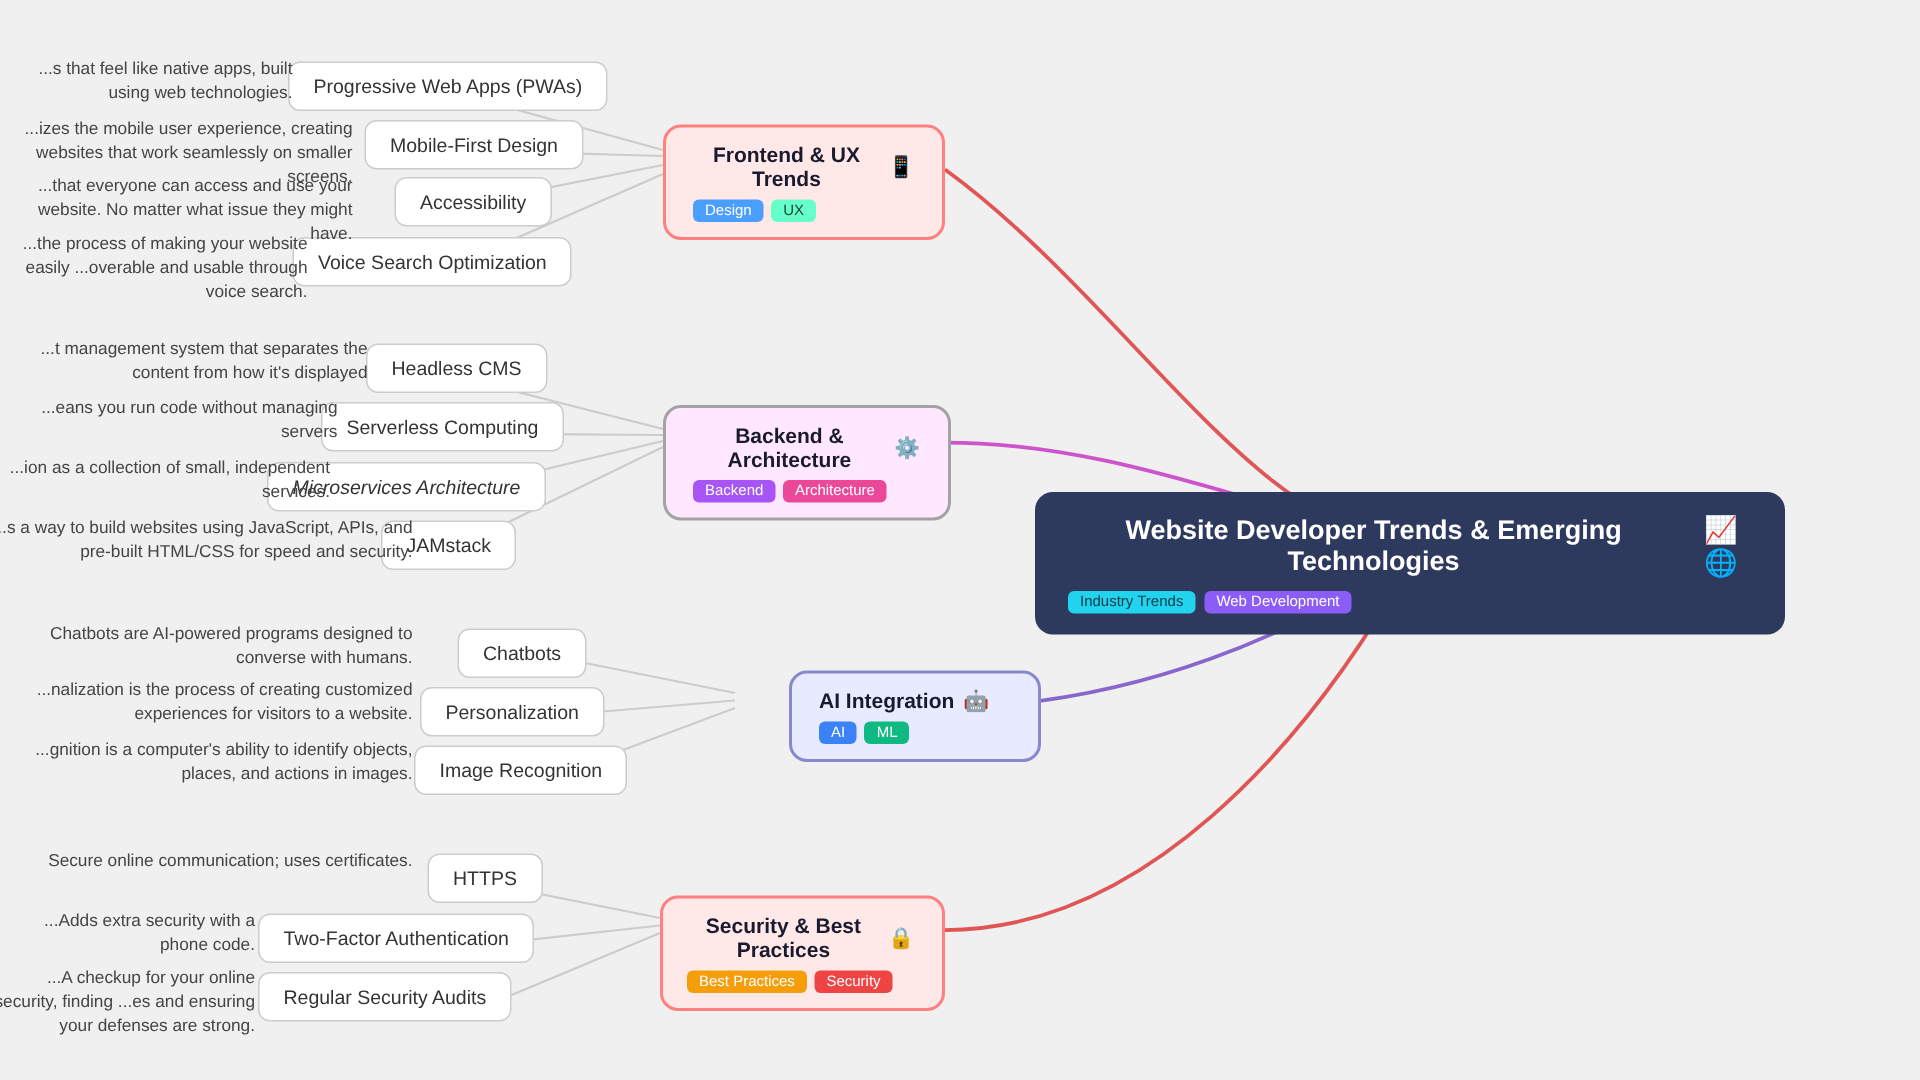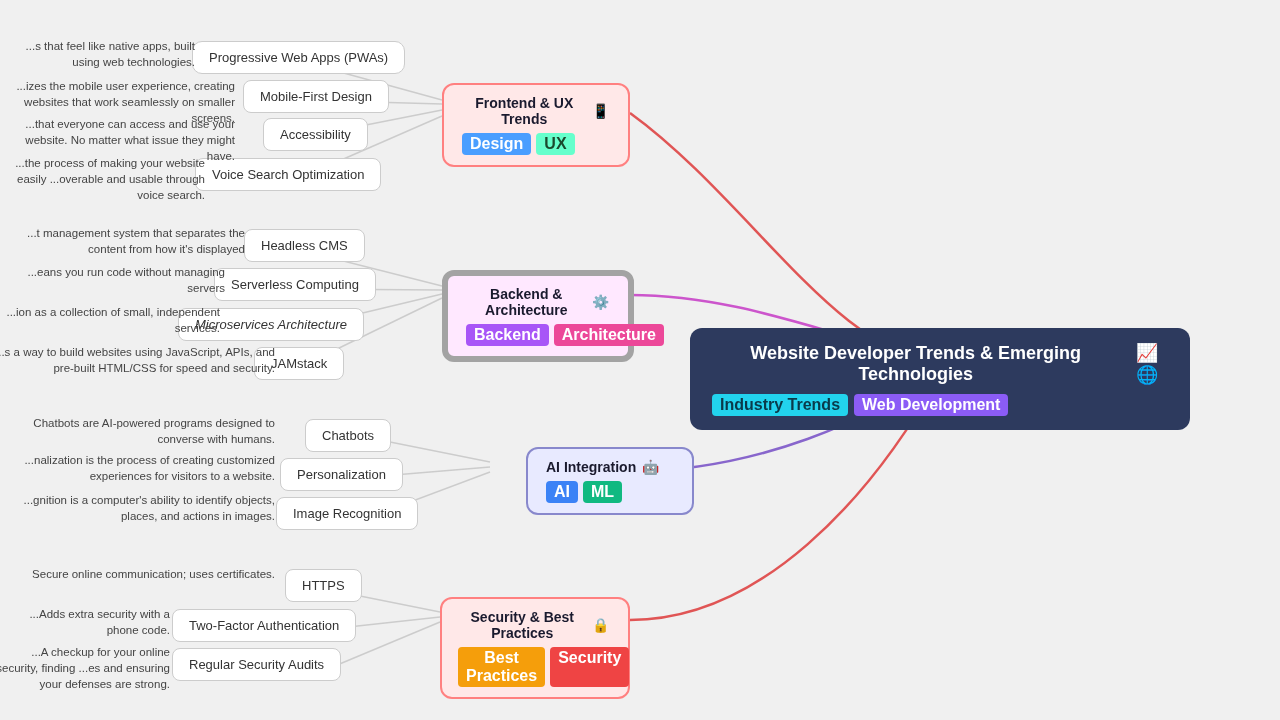--- a/index.html
+++ b/index.html
@@ -83,21 +83,21 @@
     }
 
     
     .node-frontend {
       background: #ffe8e8;
       border: 2px solid #ff8080;
     }
     
     .node-backend {
       background: #ffe8ff;
-      border: 6px solid #a3a3a3;
+      border: 2px solid #a3a3a3;
     }
     
     .node-ai {
       background: #e8eaff;
       border: 2px solid #8888cc;
       margin-left: 36px;
     }
     
     .node-security {
       background: #ffe8e8;
@@ -113,22 +113,22 @@
       font-size: 13px;
       font-weight: 500;
       color: #333;
       white-space: nowrap;
     }
 
     
     .tag {
       border-radius: 4px;
       padding: 2px 8px;
-      font-size: 16px;
-      font-weight: 700;
+      font-size: 10px;
+      font-weight: 400;
       color: white;
     }
     .tag-design { background: #4a9eff; }
     .tag-ux { background: #6fc; color: #1a4a2e; }
     .tag-backend { background: #a855f7; }
     .tag-architecture { background: #ec4899; }
     .tag-ai { background: #3b82f6; }
     .tag-ml { background: #10b981; }
     .tag-best-practices { background: #f59e0b; }
     .tag-security { background: #ef4444; }
@@ -196,21 +196,21 @@
     <div class="cat-title">
       <span>Frontend &amp; UX Trends</span>
       <span>📱</span>
     </div>
     <div class="tags">
       <span class="tag tag-design">Design</span>
       <span class="tag tag-ux">UX</span>
     </div>
   </div>
 
-  <div class="node leaf-node" style="left:192px; top:41px;border-radius:10px;">
+  <div class="node leaf-node" style="left:192px; top:41px;">
     <span>Progressive Web Apps (PWAs)</span>
   </div>
   <div class="node leaf-node" style="left:243px; top:80px;">
     <span>Mobile-First Design</span>
   </div>
   <div class="node leaf-node" style="left:263px; top:118px;">
     <span>Accessibility</span>
   </div>
   <div class="node leaf-node" style="left:195px; top:158px;">
     <span>Voice Search Optimization</span>

